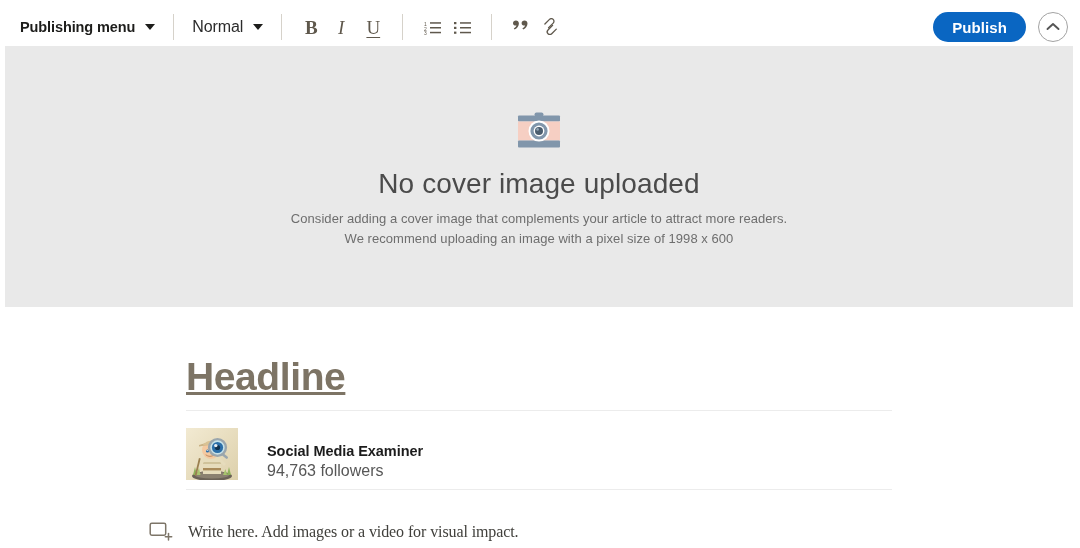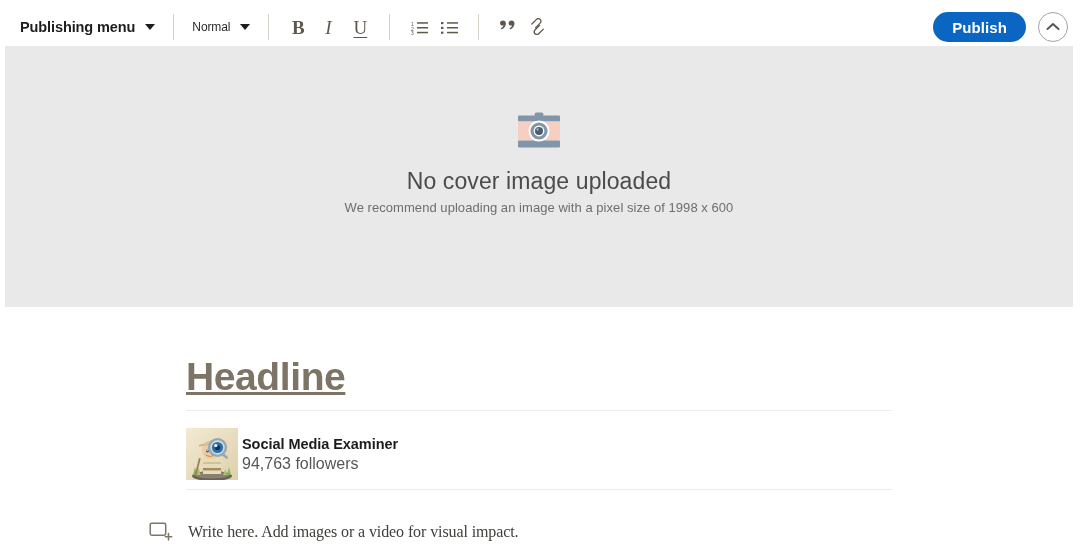--- a/index.html
+++ b/index.html
@@ -38,21 +38,21 @@
   }
   .menu-btn .label {
     font-size: 14.5px;
     font-weight: bold;
     color: #1d1d1b;
     letter-spacing: -0.1px;
     white-space: nowrap;
   }
   .menu-btn.normal .label {
     font-weight: normal;
-    font-size: 12px;
+    font-size: 16px;
     color: #2b2b2b;
   }
   .caret {
     width: 0; height: 0;
     border-left: 5px solid transparent;
     border-right: 5px solid transparent;
     border-top: 6px solid #1d1d1b;
   }
 
   .tb-sep {
@@ -122,21 +122,21 @@
     cursor: pointer;
     display: flex;
     flex-direction: column;
     align-items: center;
     box-sizing: border-box;
     padding-top: 66px;
   }
   #camera-icon { width: 46px; height: 40px; position: relative; }
   #cover-title {
     margin-top: 16px;
-    font-size: 23px;
+    font-size: 28px;
     color: #4b4b4b;
     font-weight: normal;
     letter-spacing: 0.1px;
   }
   .cover-sub {
     font-size: 13px;
     color: #6e6e6e;
     margin-top: 11px;
     text-align: center;
     letter-spacing: 0.05px;
@@ -170,22 +170,22 @@
     background: #ececec;
   }
   #divider-top    { top: 103px; }
   #divider-bottom { top: 182px; }
 
   #author-row {
     position: absolute;
     left: 186px;
     top: 121px;
     display: flex;
-    align-items: center;
-    gap: 4px;
+    align-items: flex-end;
+    gap: 29px;
   }
   #author-avatar {
     width: 52px;
     height: 52px;
     flex: 0 0 52px;
     background: #e8dfc4;
     overflow: hidden;
     position: relative;
   }
   #author-avatar svg { display: block; }
@@ -316,20 +316,21 @@
       <circle cx="23" cy="19" r="10.5" fill="#ffffff"></circle>
       <circle cx="23" cy="19" r="8.6" fill="#8196ab"></circle>
       <circle cx="23" cy="19" r="5.4" fill="#ffffff"></circle>
       <circle cx="23" cy="19" r="4.0" fill="#4b5d6e"></circle>
       <circle cx="21.6" cy="17.4" r="1.3" fill="#93a5b6"></circle>
     </svg>
   </div>
 
   <div id="cover-title">No cover image uploaded</div>
 
+  <div class="cover-sub">Consider adding a cover image that complements your article to attract more readers.</div>
 
   <div class="cover-sub second">We recommend uploading an image with a pixel size of 1998 x 600</div>
 </div>
 
 <div id="article">
 
   <div id="headline">Headline</div>
 
   <div class="divider" id="divider-top"></div>
 

